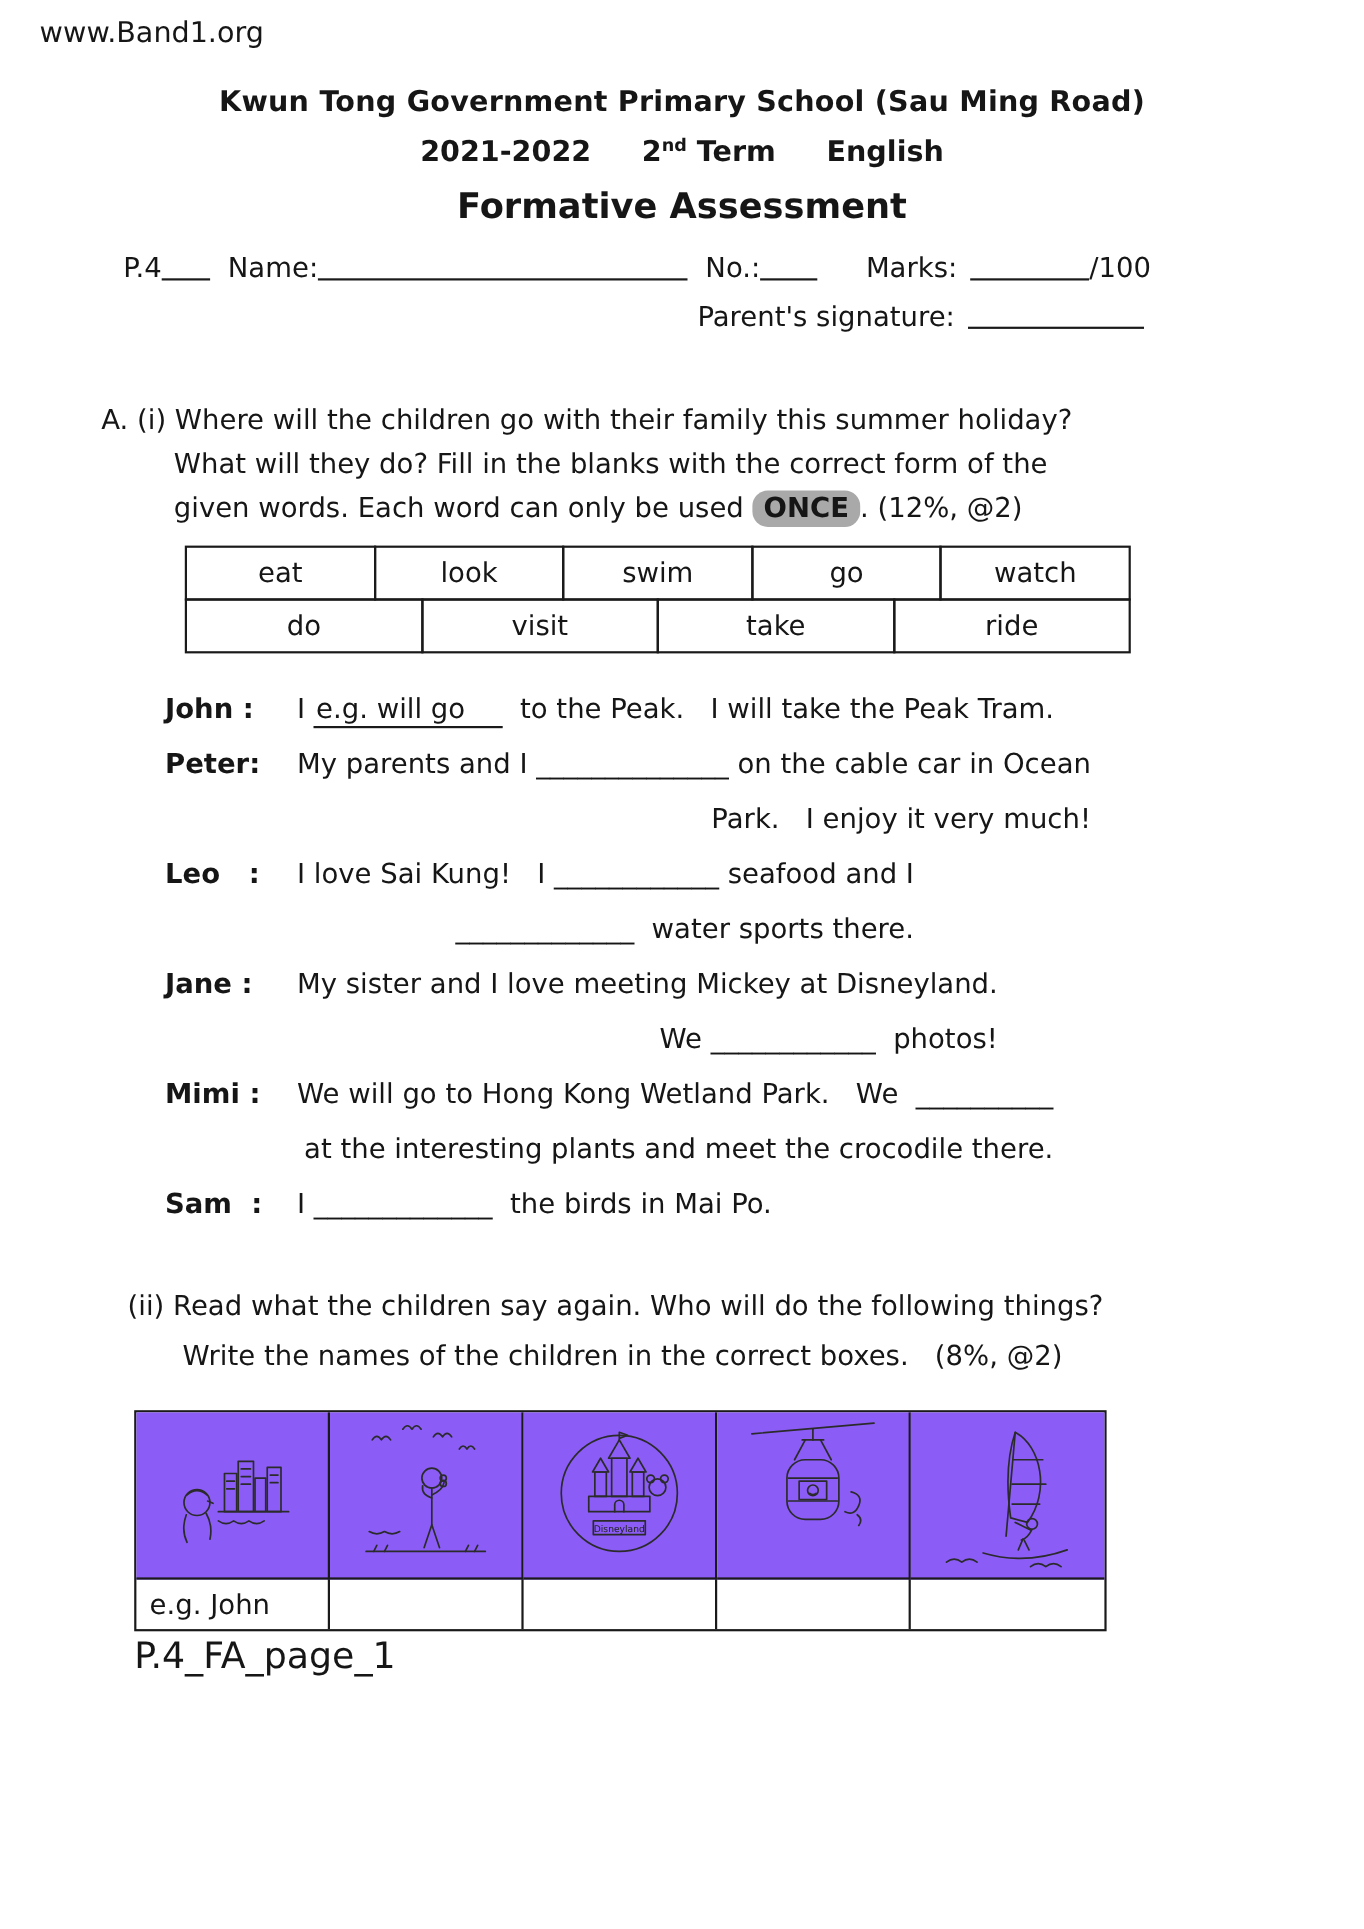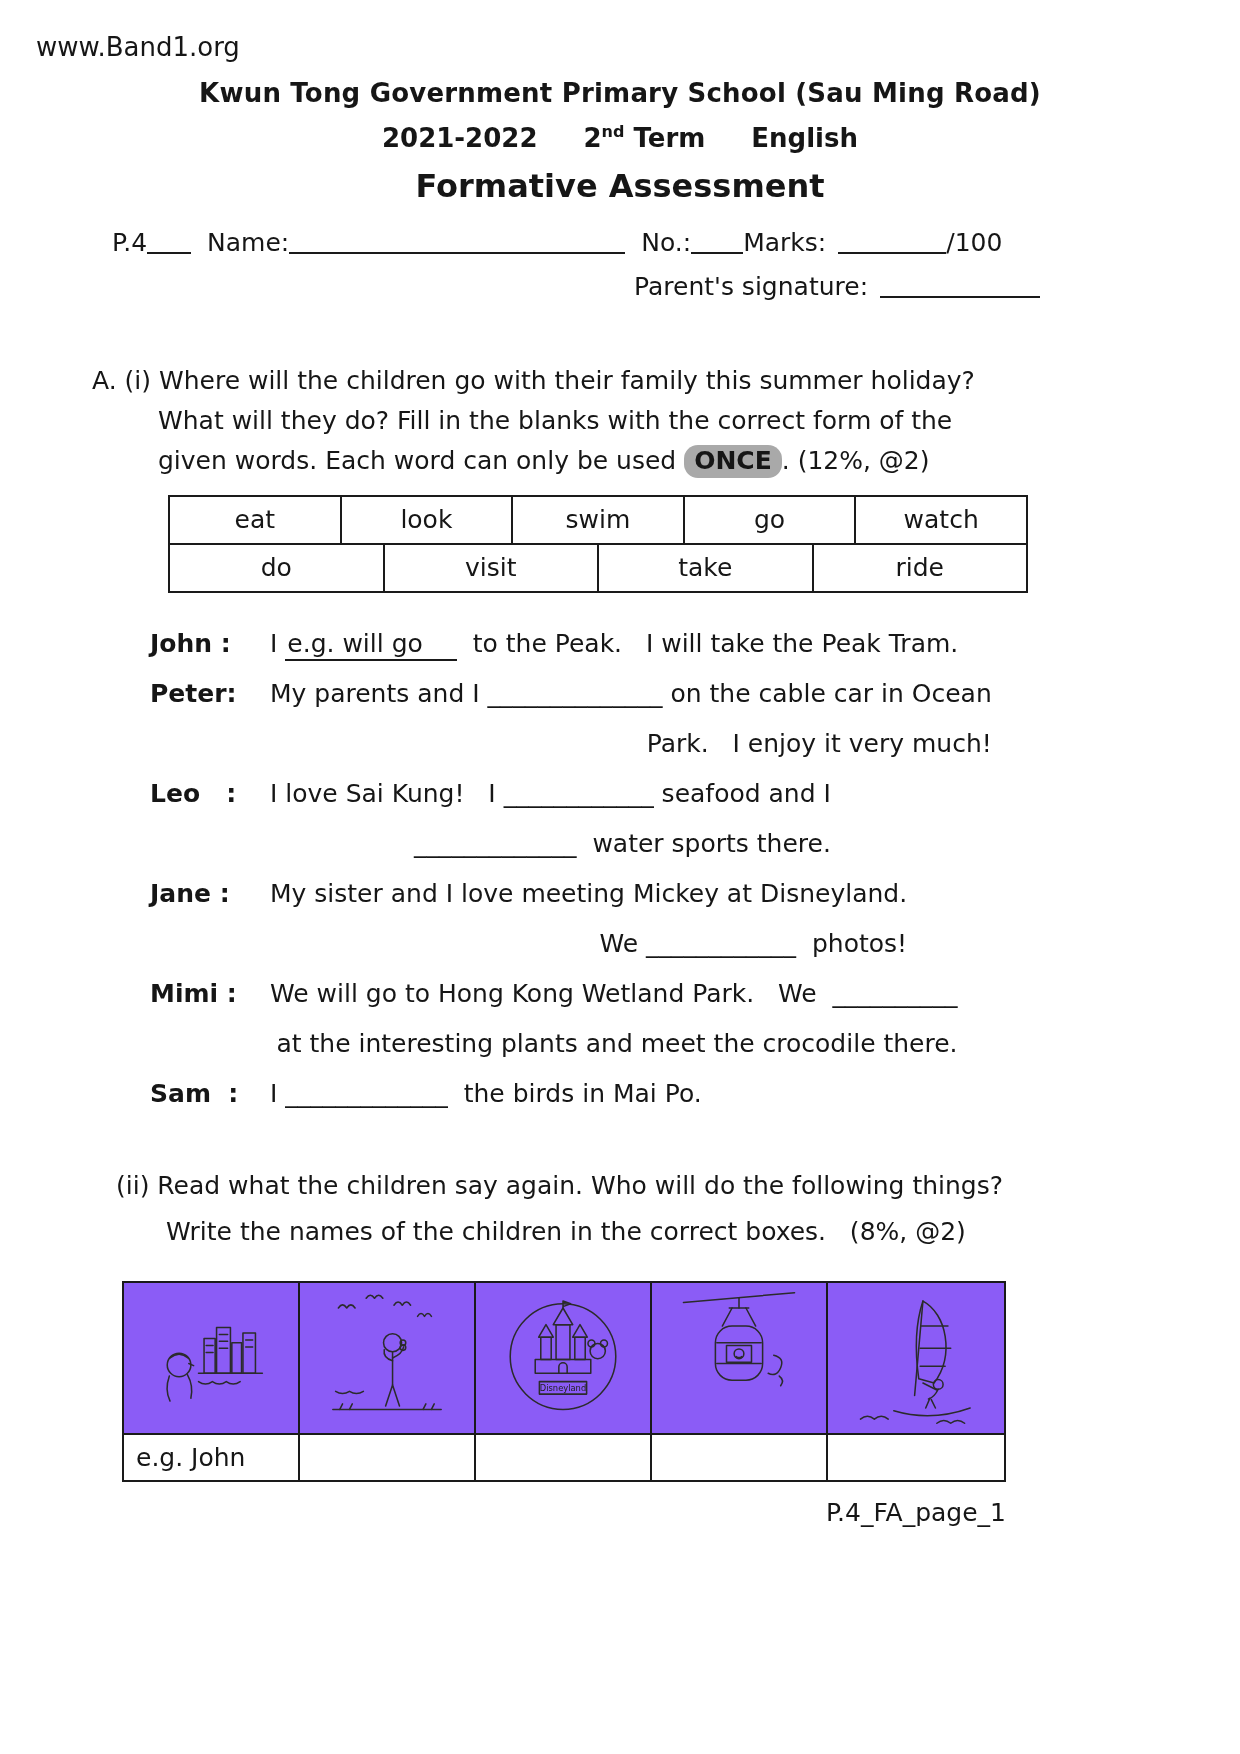--- a/index.html
+++ b/index.html
@@ -10,21 +10,21 @@
     height: 1754px;
     margin: 0 auto;
     background: #ffffff;
     color: #161616;
     font-family: "DejaVu Sans", "Liberation Sans", sans-serif;
     overflow: hidden;
   }
   .pre { white-space: pre-wrap; }
 
   .site-mark {
-    position: absolute; top: 32px; left: 36px;
+    position: absolute; top: 15px; left: 36px;
     font-size: 26px;
   }
 
   .title-block { padding-top: 78px; text-align: center; }
   .school-name { font-size: 26px; font-weight: 600; letter-spacing: 0.2px; }
   .subtitle { margin-top: 14px; font-size: 26px; font-weight: 700; }
   .subtitle .gap { display:inline-block; width: 46px; }
   .subtitle sup { font-size: 16px; }
   .assessment { margin-top: 14px; font-size: 32px; font-weight: 600; }
 
@@ -96,24 +96,23 @@
     border-right: 2.5px solid #1a1a1a;
     height: 45px;
     display: flex; align-items: center;
     padding-left: 12px;
     font-size: 25px;
   }
   .ans-cell:nth-child(5n) { border-right: none; }
   .pic-cell svg { width: 100%; height: 100%; display: block; }
 
   .page-footer {
-    margin: 16px 0 0 122px;
+    margin: 2px 0 0 122px;
     width: 884px;
-    text-align: right;
-    font-size: 25px;
+    font-size: 33px;
   }
 </style>
 </head>
 <body>
 
 <div class="sheet">
 
   <div class="site-mark">www.Band1.org</div>
 
   <div class="title-block">
@@ -124,21 +123,21 @@
     <div class="assessment">Formative Assessment</div>
   </div>
 
   <div class="info-row">
     <span class="pre">P.4</span>
       <span class="blank" style="width:44px"></span>
     <span class="pre" style="margin-left:16px">Name:</span>
       <span class="blank" style="width:336px"></span>
     <span class="pre" style="margin-left:16px">No.:</span>
       <span class="blank" style="width:52px"></span>
-    <span class="pre" style="">Marks:</span>
+    <span class="pre" style="margin-left:44px">Marks:</span>
       <span class="blank" style="width:108px;margin-left:12px"></span>
       <span class="pre">/100</span>
   </div>
 
   <div class="sig-row">
     <span class="pre">Parent's signature:</span>
       <span class="blank" style="width:160px;margin-left:12px"></span>
   </div>
 
   <div class="instructions">

